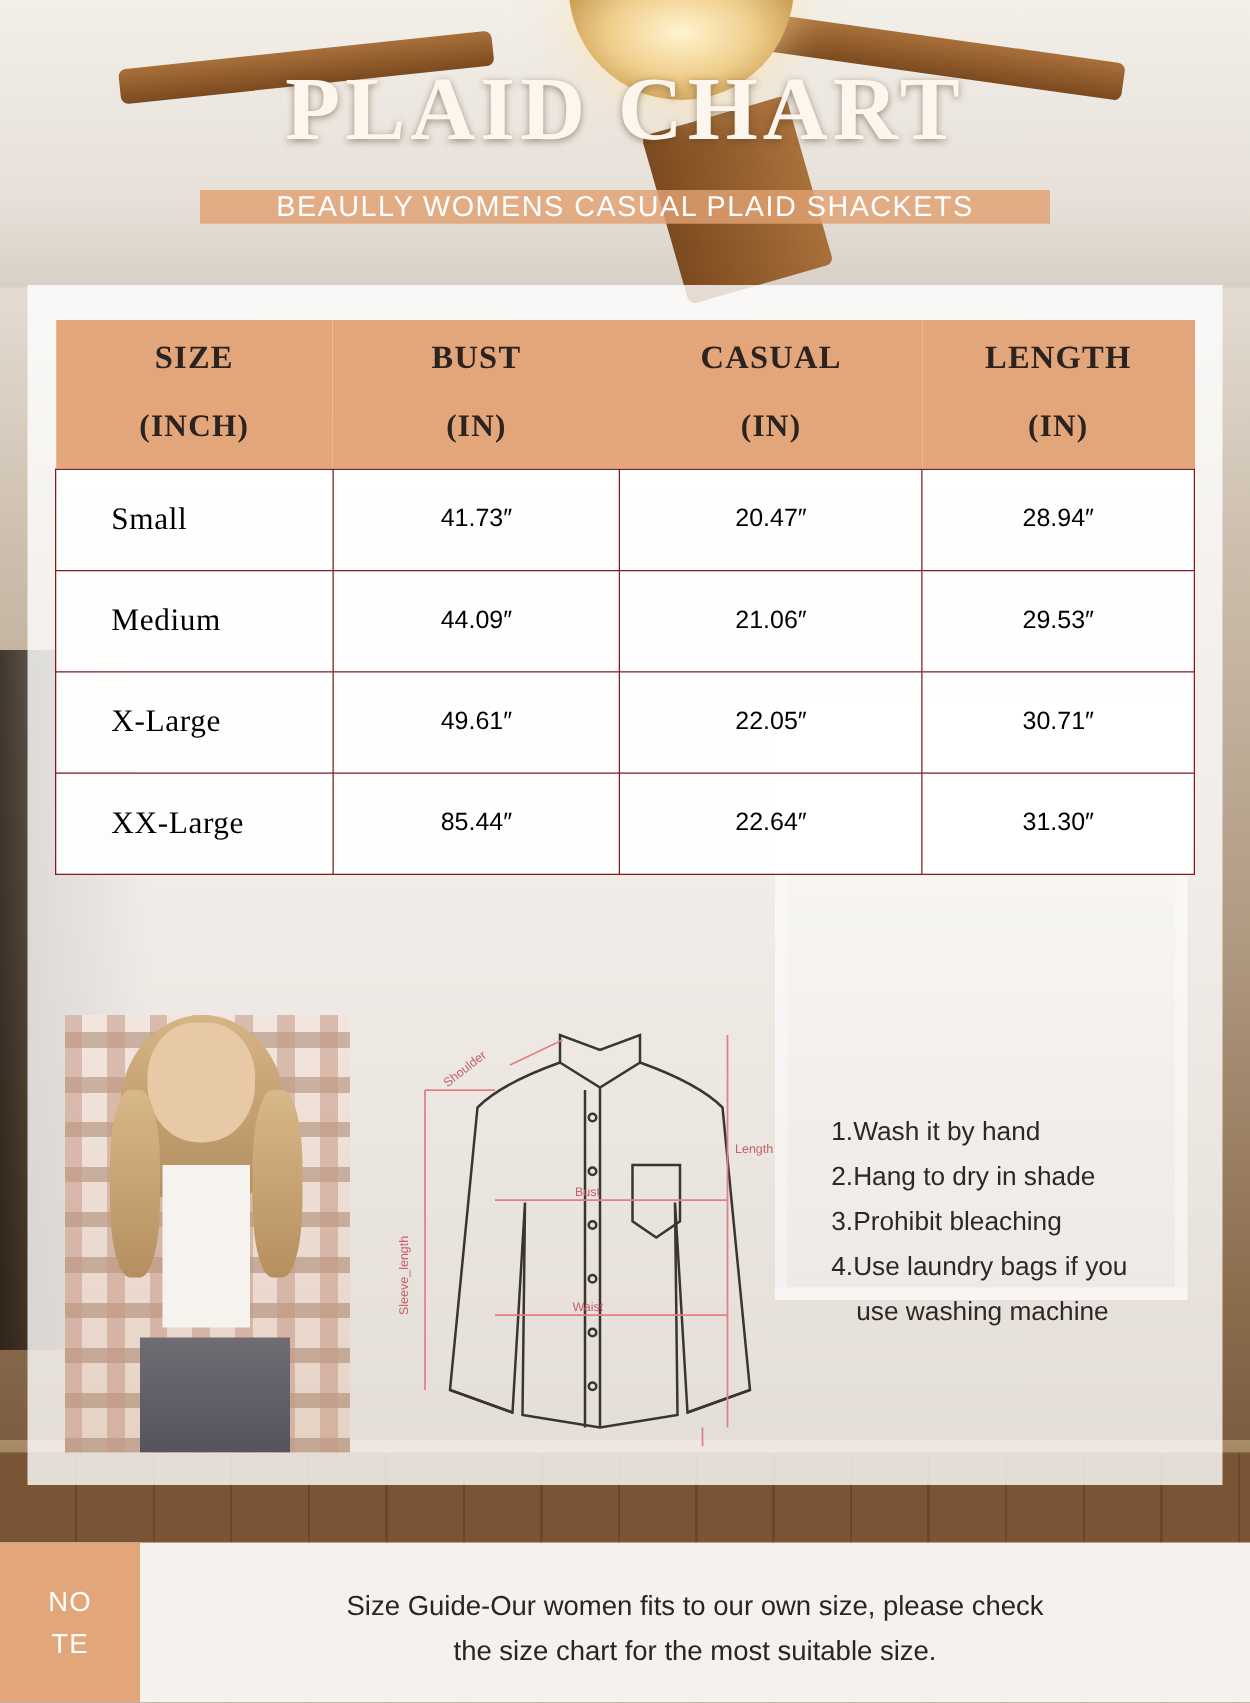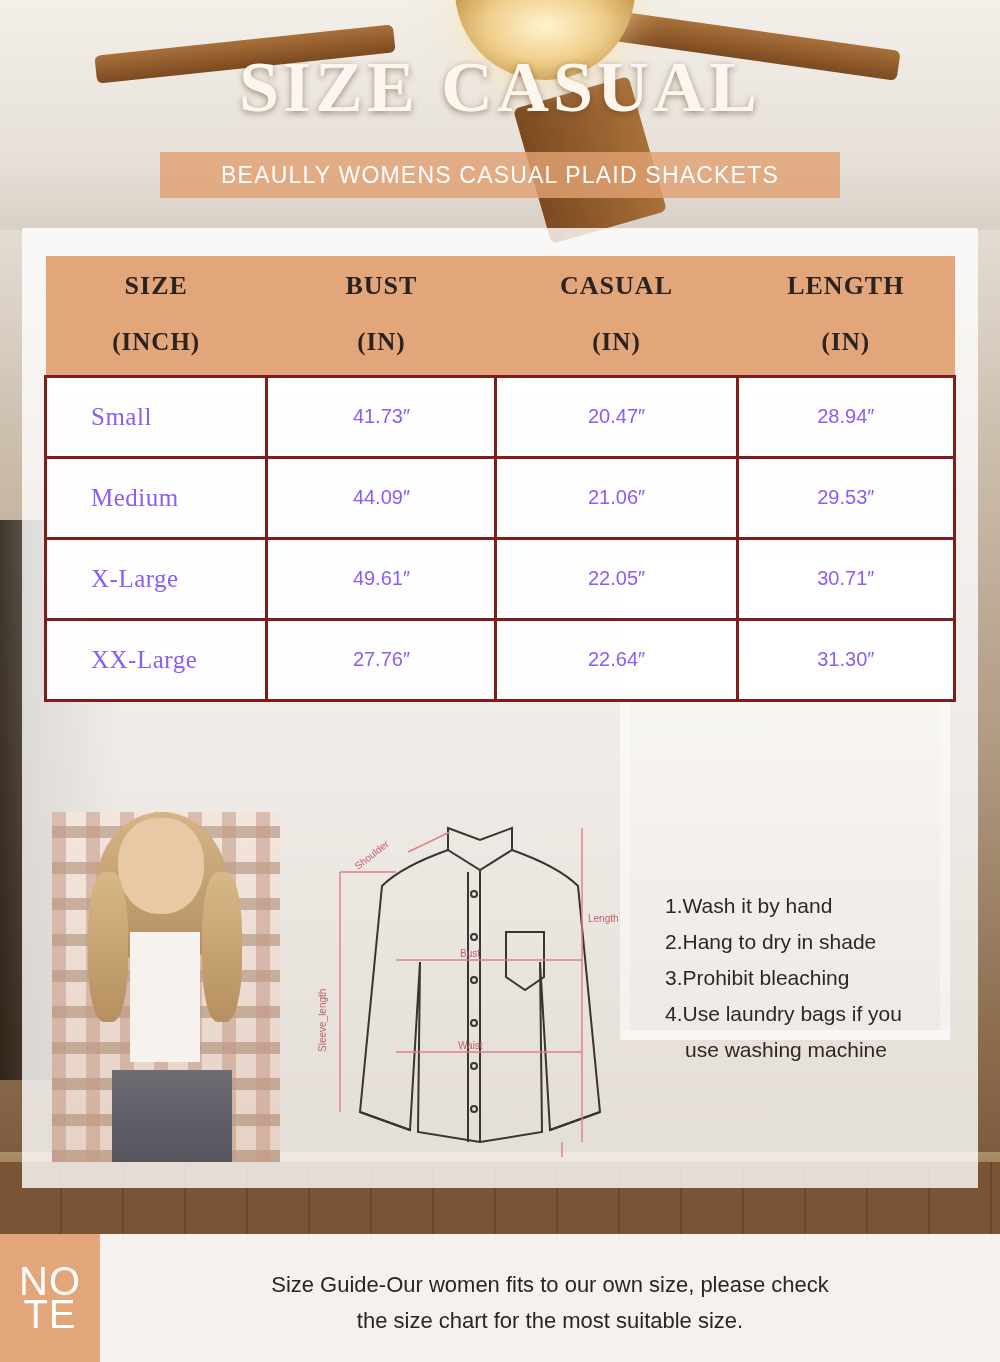--- a/index.html
+++ b/index.html
@@ -64,21 +64,21 @@
     position:absolute; top:46px; left:0; width:100%;
     text-align:center;
     font-family:"Liberation Serif", serif;
     font-weight:700;
     font-size:72px;
     letter-spacing:4px;
     color:#fdf6ee;
     text-shadow:0 2px 6px rgba(90,60,30,.55);
   }
   .subtitle-bar {
-    position:absolute; top:152px; left:160px; width:680px; height:46px;
+    position:absolute; top:152px; left:160px; width:680px; height:27px;
     background:rgba(224,161,113,.82);
     display:flex; align-items:center; justify-content:center;
   }
   .subtitle-bar span {
     color:#fff;
     font-size:23px;
     letter-spacing:1.2px;
   }
 
   
@@ -100,26 +100,26 @@
     font-family:"Liberation Serif", serif;
     font-size:26px;
     font-weight:700;
     letter-spacing:1px;
     padding:14px 0 18px 0;
     border:none;
     line-height:1.25;
   }
   table.size-table thead th .sub { display:block; font-size:25px;margin-top:23px; }
   table.size-table tbody td {
-    border:3px solid #7f1d1d;
+    border:1px solid #7f1d1d;
     background:rgba(255,255,255,.92);
     text-align:center;
     height:81px;
     font-size:20px;
-    color:#8b5cf6;
+    color:#000000;
   }
   table.size-table tbody td.size-name {
     font-family:"Liberation Serif", serif;
     font-size:25px;
     text-align:left;
     padding-left:44px;
     letter-spacing:.5px;
   }
   table.size-table colgroup col.c1 { width:222px; }
   table.size-table colgroup col.c2 { width:230px; }
@@ -178,25 +178,25 @@
   .notes div { white-space:nowrap; }
   .notes div.indent { padding-left:20px; }
 
   
   .footer {
     position:absolute; left:0; bottom:0; width:100%; height:128px;
     background:rgba(255,255,255,.92);
     display:flex; align-items:center;
   }
   .note-badge {
-    width:100px; height:128px;
+    width:112px; height:128px;
     background:#e3a57a;
     color:#fff;
     display:flex; flex-direction:column; align-items:center; justify-content:center;
-    font-size:40px; line-height:33px; letter-spacing:1px;
+    font-size:22px; line-height:33px; letter-spacing:1px;
   }
   .footer-text {
     flex:1;
     text-align:center;
     font-size:22px;
     line-height:36px;
     color:#2b2522;
     padding:0 40px;
     margin-top:10px;
   }
@@ -211,21 +211,21 @@
   <div class="blade blade2"></div>
   <div class="blade blade3"></div>
   <div class="lamp-top"></div>
   <div class="lamp"></div>
   <div class="window"></div>
   <div class="floorlight"></div>
   <div class="floor"></div>
   <div class="dark-left"></div>
 </div>
 
-<div class="title">SIZE CASUAL</div>
+<div class="title">PLAID CHART</div>
 <div class="subtitle-bar">
   <span>BEAULLY WOMENS CASUAL PLAID SHACKETS</span>
 </div>
 
 <div class="panel"></div>
 
 <table class="size-table">
   <colgroup>
     <col class="c1">
       <col class="c2">
@@ -266,21 +266,21 @@
       <td>29.53″</td>
     </tr>
     <tr>
       <td class="size-name">X-Large</td>
       <td>49.61″</td>
       <td>22.05″</td>
       <td>30.71″</td>
     </tr>
     <tr>
       <td class="size-name">XX-Large</td>
-      <td>27.76″</td>
+      <td>85.44″</td>
       <td>22.64″</td>
       <td>31.30″</td>
     </tr>
   </tbody>
 </table>
 
 <div class="product-photo">
   <div class="plaid"></div>
   <div class="model-hair"></div>
   <div class="model-head"></div>

